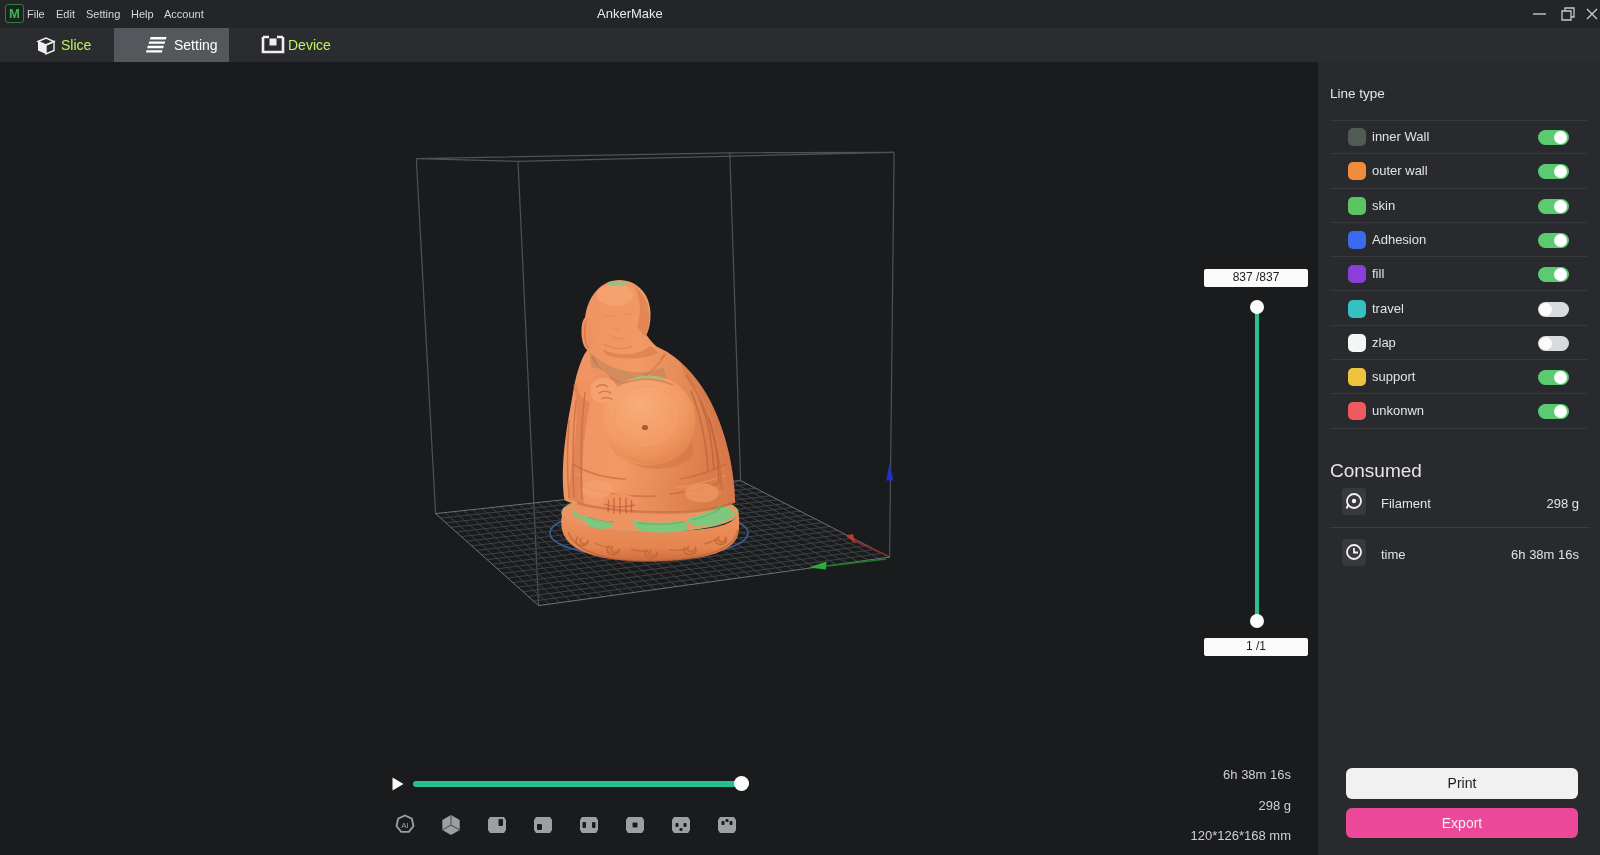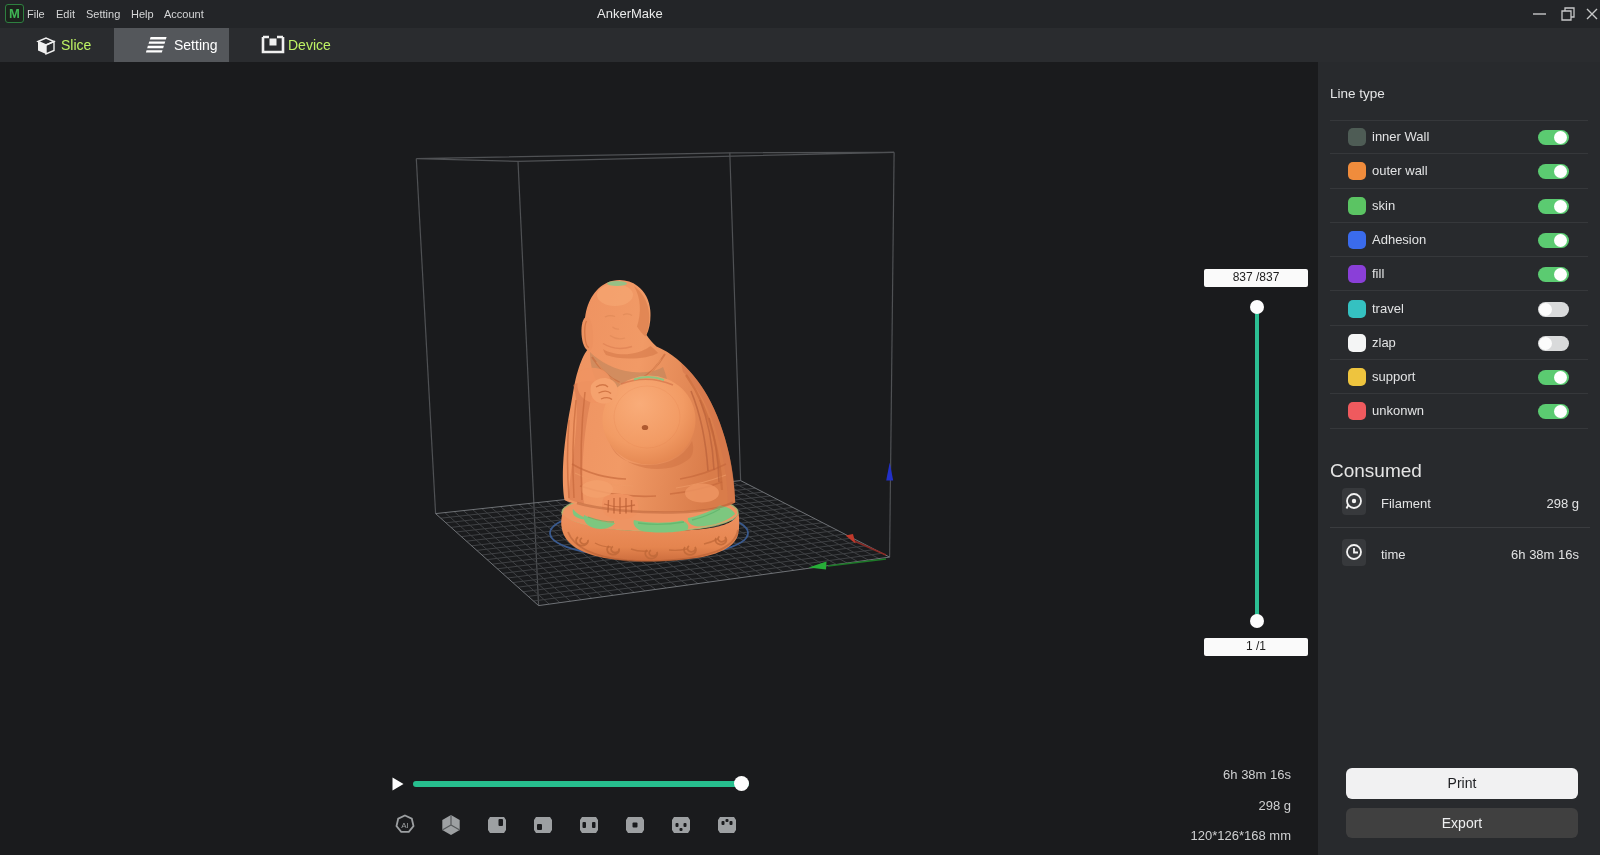--- a/index.html
+++ b/index.html
@@ -315,14 +315,14 @@
     <svg width="24" height="27" viewBox="0 0 24 27">
         <g fill="none" stroke="#f2f2f2" stroke-width="1.8">
     <circle cx="12" cy="13" r="7"></circle>
           <path d="M12 9v4.5h4"></path>
         </g>
       </svg>
   </div>
   <div class="clabel" style="top:485px">time</div>
   <div class="cval" style="top:485px">6h 38m 16s</div>
   <div class="btn" style="top:706px;height:31px;line-height:31px;background:#f1f1f2;color:#202124">Print</div>
-  <div class="btn" style="top:745.5px;height:30px;line-height:30px;background:#404040;color:#eeeff0">Export</div>
+  <div class="btn" style="top:745.5px;height:30px;line-height:30px;background:#ec4899;color:#eeeff0">Export</div>
 </div>
 
 </body></html>

